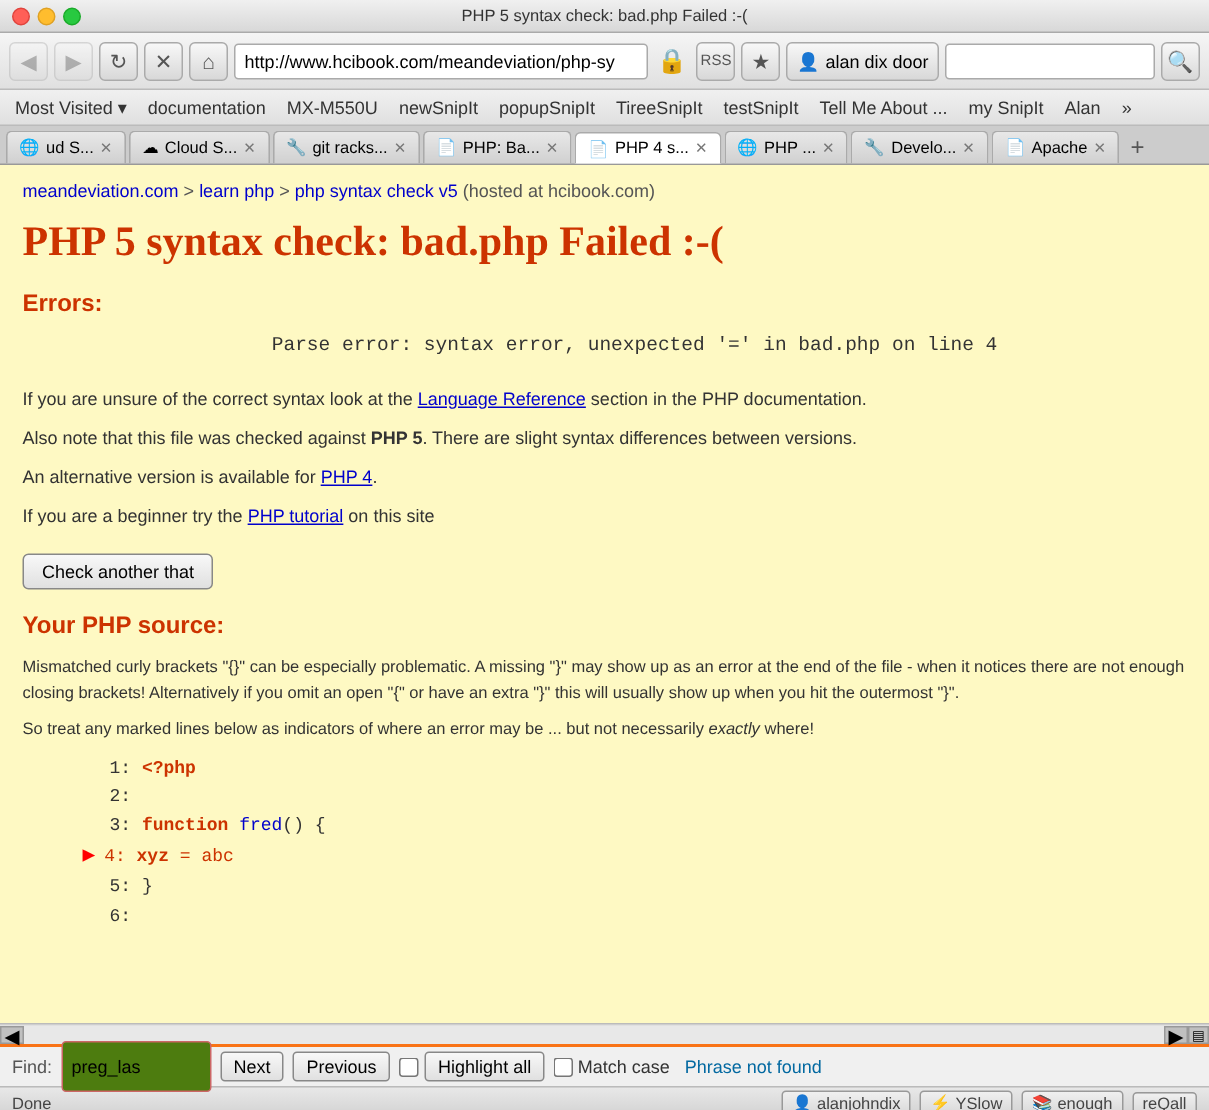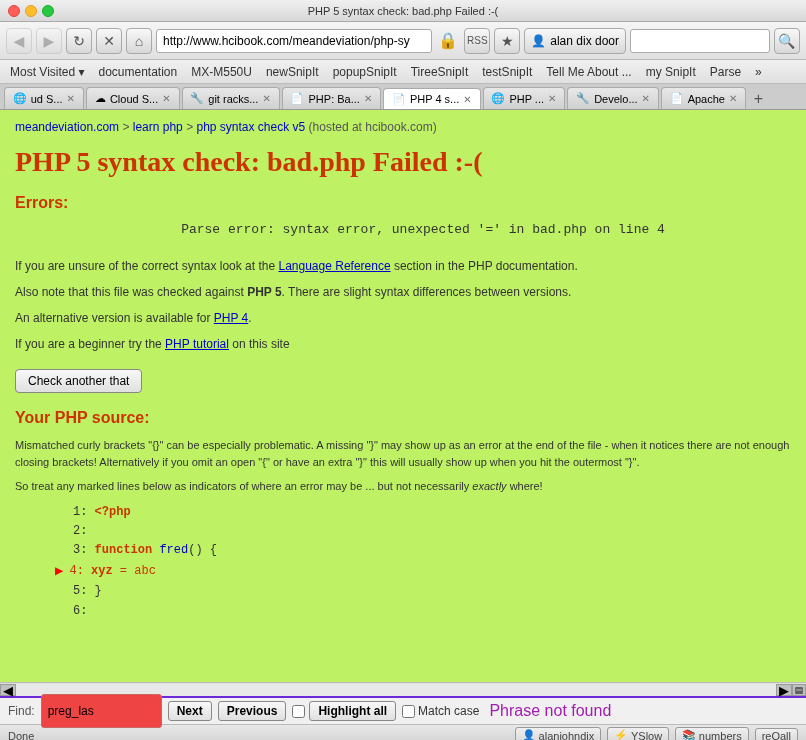--- a/index.html
+++ b/index.html
@@ -122,21 +122,21 @@
     }
     .tab-close { font-size: 10px; color: #777; cursor: pointer; }
     .tab-add { 
       width: 20px; height: 20px; 
       display: flex; align-items: center; justify-content: center;
       font-size: 16px; cursor: pointer; color: #555;
     }
 
     
     .content-wrapper {
-      background: #bef264;
+      background: #fef9c3;
       height: calc(740px - 22px - 38px - 24px - 26px - 28px - 30px);
       overflow-y: auto;
       padding: 10px 15px;
       position: relative;
     }
 
     .breadcrumb { font-size: 12px; color: #555; margin-bottom: 12px; }
     .breadcrumb a { color: #0000cc; text-decoration: none; }
 
     .page-title { color: #cc3300; font-size: 28px; font-weight: bold; margin-bottom: 16px; font-family: Georgia, serif; }
@@ -186,49 +186,48 @@
     .scrollbar-area {
       height: 14px;
       background: #e0e0e0;
       border-top: 1px solid #bbb;
       display: flex; align-items: center;
     }
 
     
     .find-bar {
       background: #f0f0f0;
-      border-top: 2px solid #6d28d9;
+      border-top: 2px solid #f97316;
       height: 28px;
       display: flex;
       align-items: center;
       padding: 0 8px;
       gap: 6px;
       font-size: 12px;
     }
     .find-label { color: #555; font-size: 12px; }
     .find-input {
-      background: #ef4444;
+      background: #4d7c0f;
       border: 1px solid #cc6666;
       border-radius: 3px;
       padding: 16px 6px;
       font-size: 12px;
-      width: 121px;
+      width: 100px;
       height: 20px;
     }
     .find-btn {
       border: 1px solid #888;
       background: linear-gradient(to bottom, #f8f8f8, #e0e0e0);
       padding: 2px 8px;
       border-radius: 3px;
       font-size: 12px;
       cursor: pointer;
-      font-weight: bold;
     }
     .find-checkbox-area { display: flex; align-items: center; gap: 3px; color: #333; }
-    .find-status { color: #a21caf; font-size: 16px; margin-left: 4px; }
+    .find-status { color: #0369a1; font-size: 12px; margin-left: 4px; }
 
     
     .status-bar {
       background: linear-gradient(to bottom, #e8e8e8, #d0d0d0);
       height: 22px;
       display: flex;
       align-items: center;
       padding: 0 8px;
       border-top: 1px solid #bbb;
       font-size: 11px;
@@ -277,21 +276,21 @@
 <div class="bookmarks-bar">
   <span class="bm-item">Most Visited ▾</span>
   <span class="bm-item">documentation</span>
   <span class="bm-item">MX-M550U</span>
   <span class="bm-item">newSnipIt</span>
   <span class="bm-item">popupSnipIt</span>
   <span class="bm-item">TireeSnipIt</span>
   <span class="bm-item">testSnipIt</span>
   <span class="bm-item">Tell Me About ...</span>
   <span class="bm-item">my SnipIt</span>
-  <span class="bm-item">Parse</span>
+  <span class="bm-item">Alan</span>
   <span class="bm-item">»</span>
 </div>
 
 <div class="tabs-bar">
   <div class="tab">
       <span>🌐</span>
       <span>ud S...</span>
       <span class="tab-close">✕</span>
     </div>
   <div class="tab">
@@ -435,19 +434,19 @@
     <div class="status-plugin">
       <span>👤</span>
       <span>alanjohndix</span>
     </div>
     <div class="status-plugin">
       <span>⚡</span>
       <span>YSlow</span>
     </div>
     <div class="status-plugin">
       <span>📚</span>
-      <span>numbers</span>
+      <span>enough</span>
     </div>
     <div class="status-plugin">
       <span>reQall</span>
     </div>
   </div>
 </div>
 
 </body></html>

